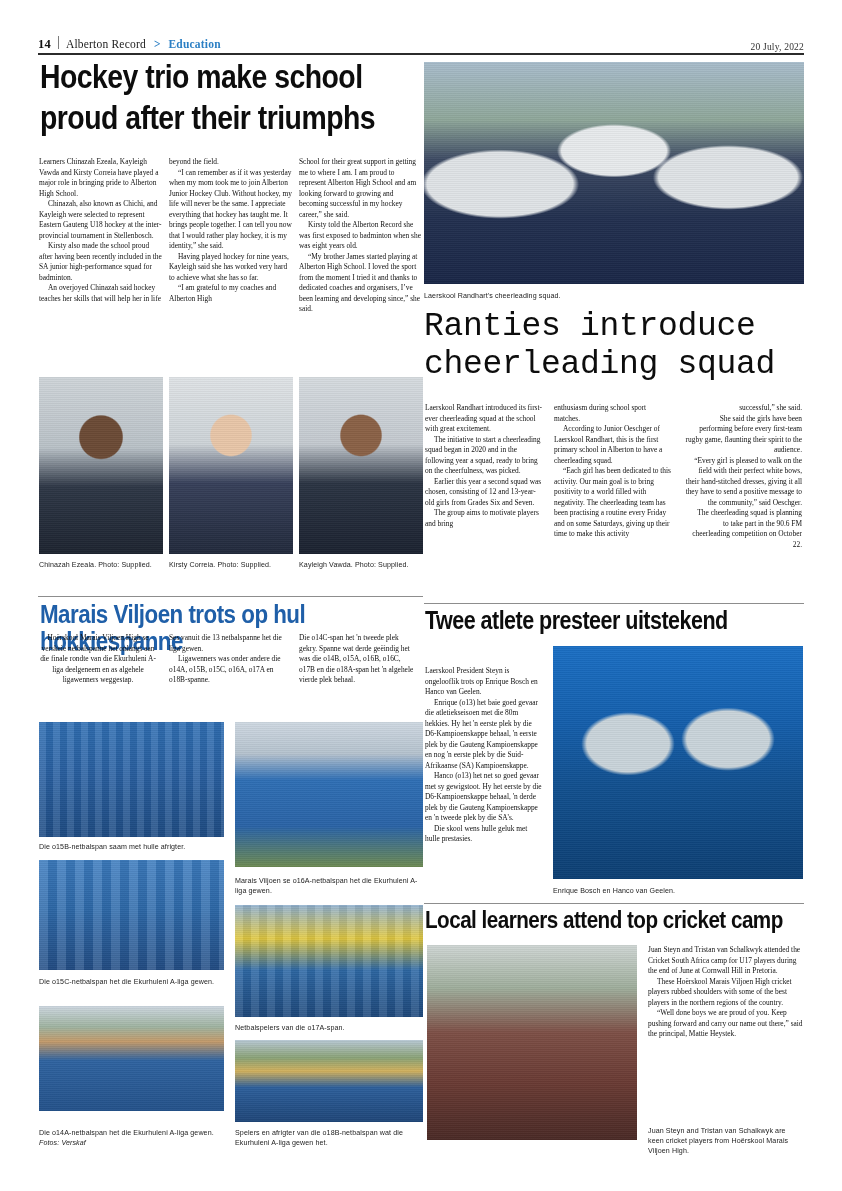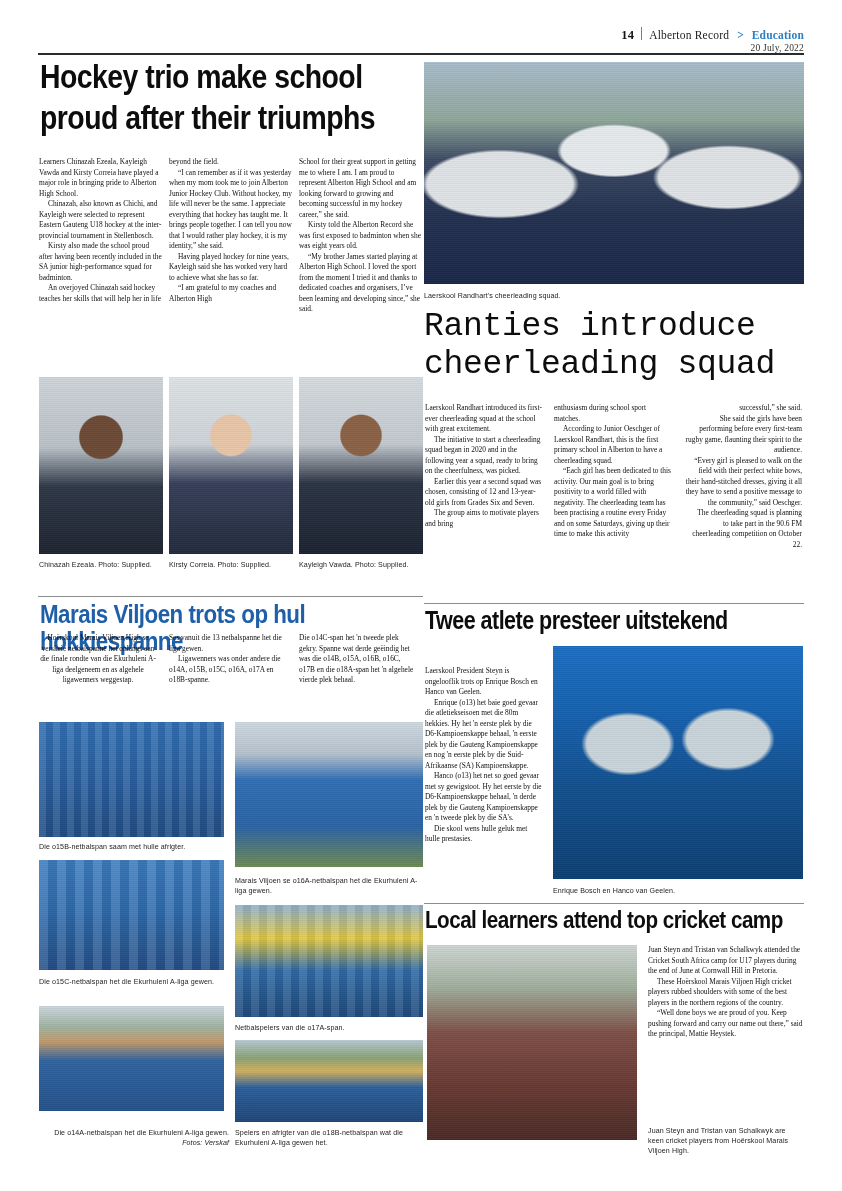--- a/index.html
+++ b/index.html
@@ -25,21 +25,20 @@
 
   
   .masthead {
     position: absolute;
     left: 38px; top: 26px;
     width: 766px;
     height: 26px;
     display: flex;
     align-items: flex-end;
     justify-content: space-between;
-    flex-direction: column;
   }
   .masthead-left {
     display: flex;
     align-items: baseline;
     gap: 7px;
     font-family: "Liberation Serif", serif;
   }
   .page-num {
     font-weight: bold;
     font-size: 12.5px;
@@ -301,21 +300,21 @@
   <div class="caption" style="left:39px;top:842px;width:185px;">Die o15B-netbalspan saam met hulle afrigter.</div>
 
   <div class="photo netball-blue2" style="left:39px;top:860px;width:185px;height:110px;">
     <div class="grain"></div>
   </div>
   <div class="caption" style="left:39px;top:977px;width:185px;">Die o15C-netbalspan het die Ekurhuleni A-liga gewen.</div>
 
   <div class="photo netball-outdoor" style="left:39px;top:1006px;width:185px;height:105px;">
     <div class="grain"></div>
   </div>
-  <div class="caption" style="left:39px;top:1128px;width:190px;text-align:right;">
+  <div class="caption" style="left:39px;top:1128px;width:190px;">
     <span>Die o14A-netbalspan het die Ekurhuleni A-liga gewen.</span>
     <span class="ital">Fotos: Verskaf</span>
   </div>
 
   <div class="photo netball-field" style="left:235px;top:722px;width:188px;height:145px;">
     <div class="grain"></div>
   </div>
   <div class="caption" style="left:235px;top:876px;width:188px;">Marais Viljoen se o16A-netbalspan het die Ekurhuleni A-liga gewen.</div>
 
   <div class="photo netball-yellow" style="left:235px;top:905px;width:188px;height:112px;">

